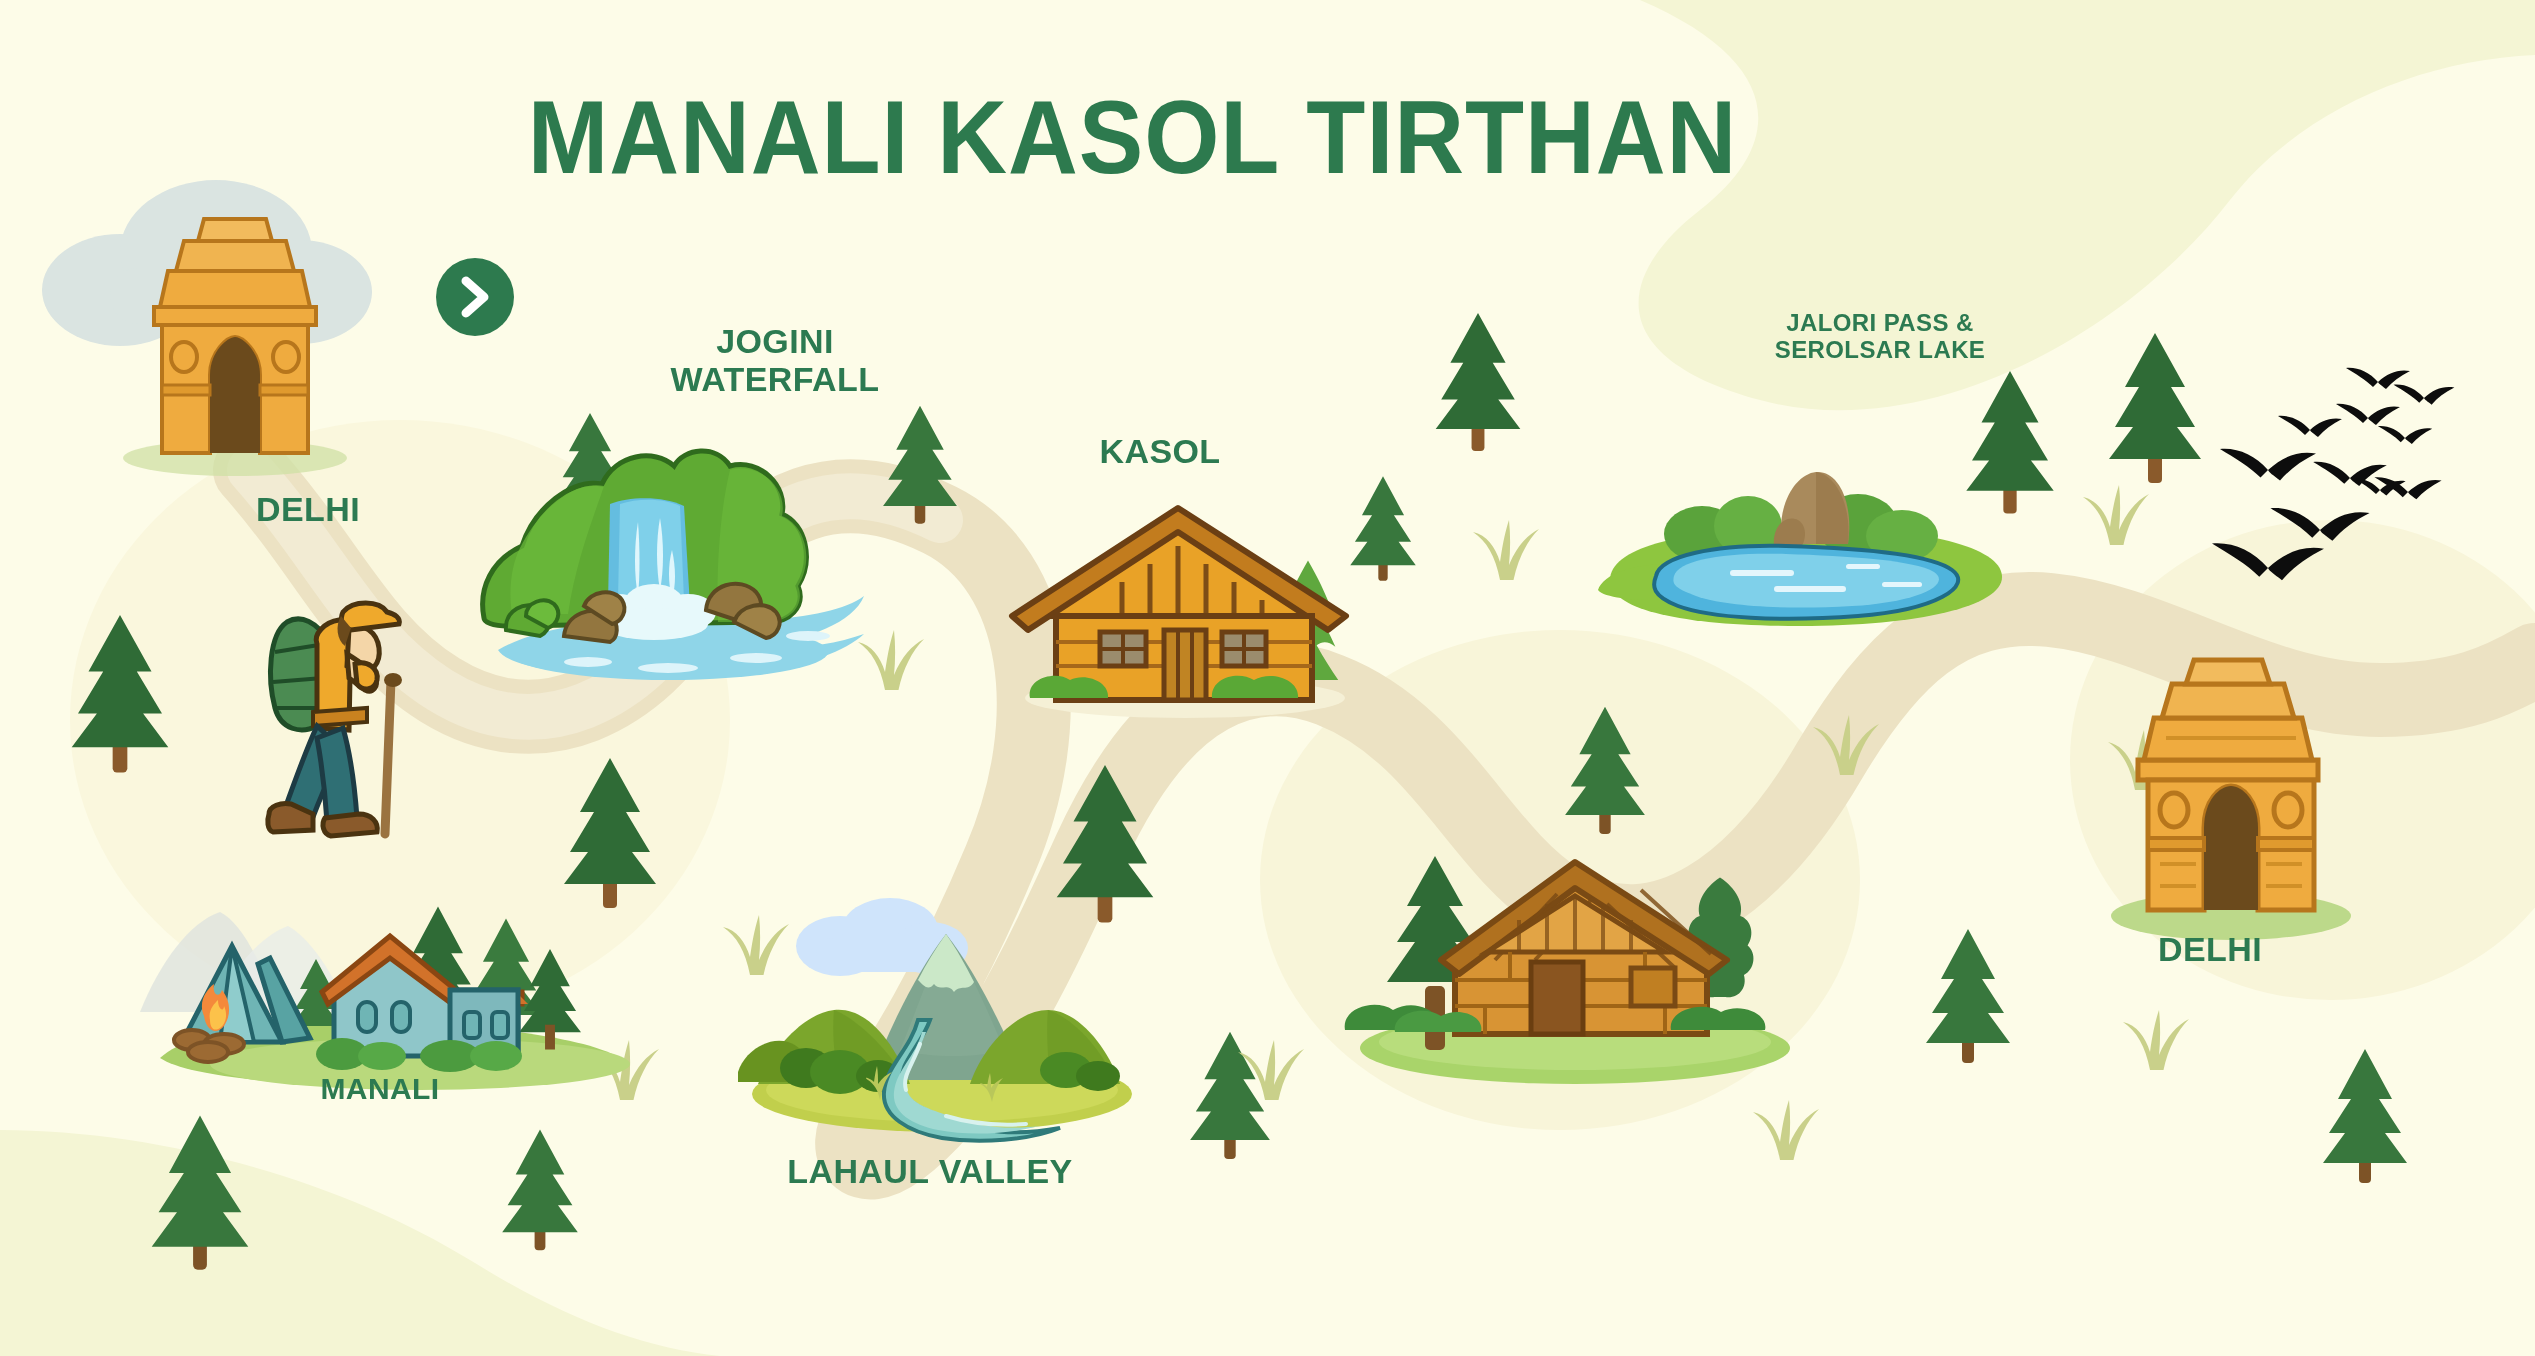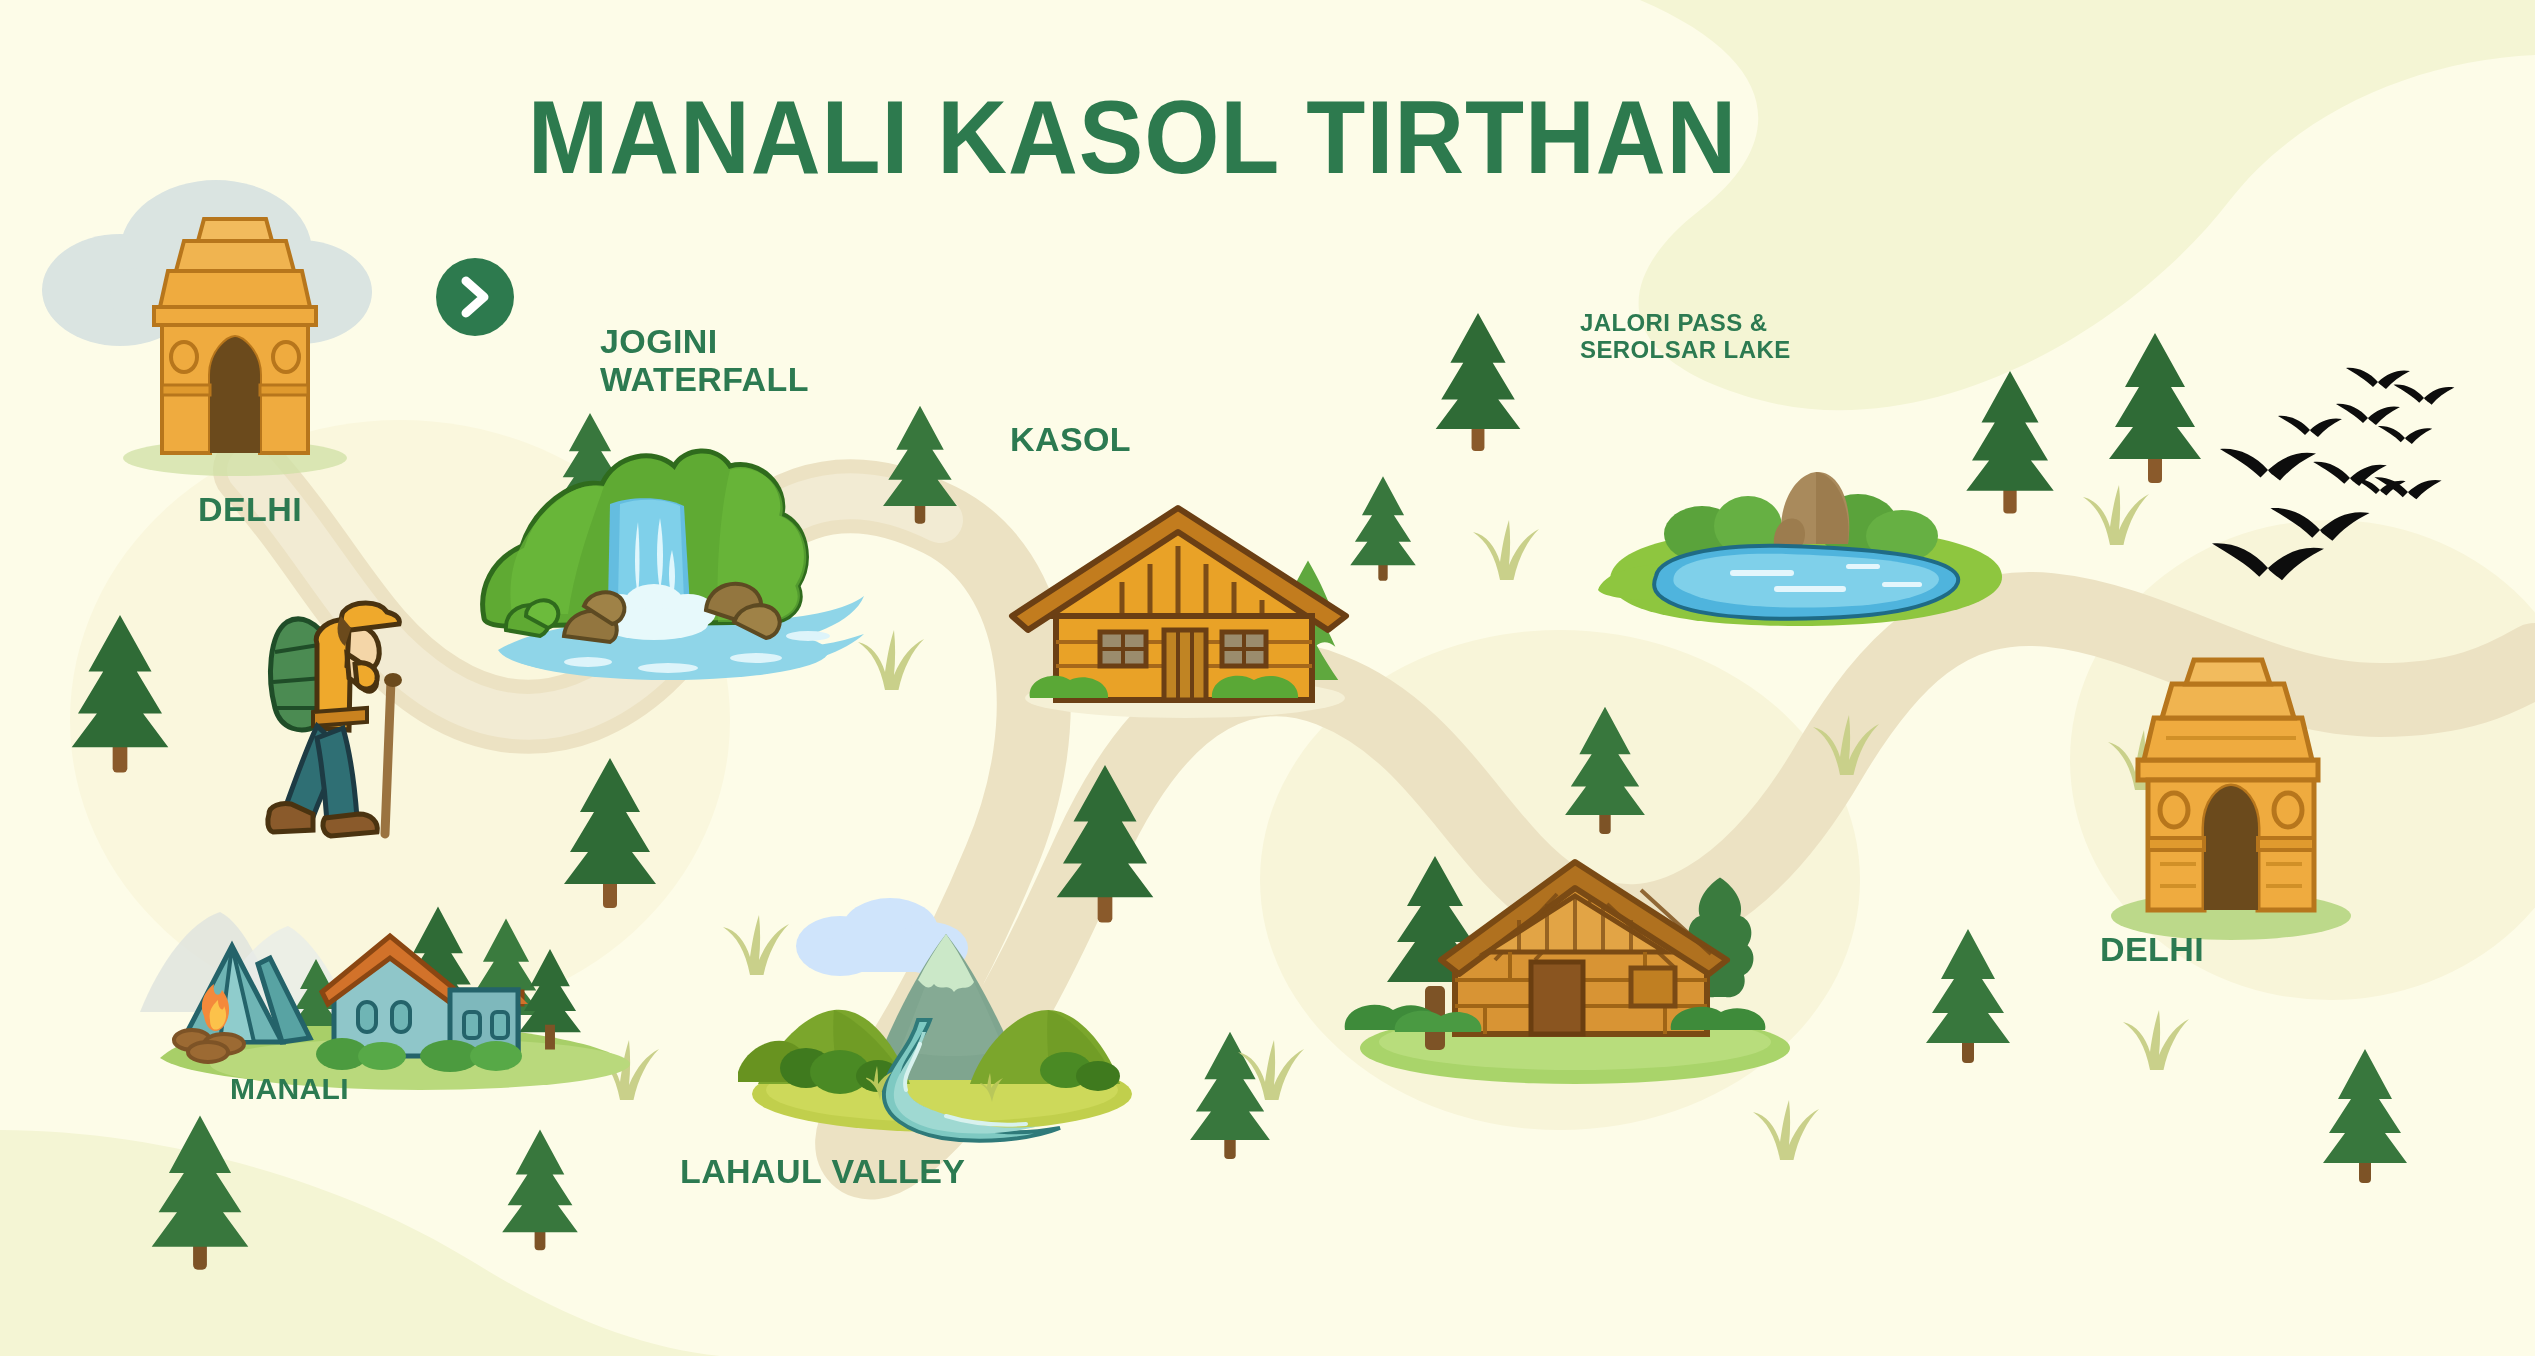--- a/index.html
+++ b/index.html
@@ -10,40 +10,41 @@
     position:relative;
   }
   #stage{position:absolute;left:0;top:0;width:2265px;height:1356px;}
   #bg{position:absolute;left:0;top:0;width:2535px;height:1356px;}
   .layer{position:absolute;left:0;top:0;width:2535px;height:1356px;pointer-events:none;}
   .node{position:absolute;}
   .label{
     position:absolute;
     color:#2c7a51;
     font-weight:bold;
+    text-align:center;
     letter-spacing:.4px;
     line-height:1.12;
     white-space:pre-line;
     text-transform:uppercase;
   }
   #title{
     position:absolute;
     left:0;right:0;top:78px;
     text-align:center;
     color:#2d7a4e;
     font-size:104px;
     font-weight:bold;
     letter-spacing:1px;
     font-family:"Liberation Sans","DejaVu Sans",sans-serif;
     transform:scaleX(.93);
     transform-origin:center top;
   }
   .lbl-delhi1{left:198px;top:490px;width:220px;font-size:34px;}
   .lbl-jogini{left:600px;top:322px;width:350px;font-size:34px;}
-  .lbl-kasol{left:1010px;top:420px;width:300px;font-size:34px;}
+  .lbl-kasol{left:1010px;top:432px;width:300px;font-size:34px;}
   .lbl-jalori{left:1580px;top:310px;width:600px;font-size:24px;}
   .lbl-delhi2{left:2100px;top:930px;width:220px;font-size:34px;}
   .lbl-manali{left:230px;top:1072px;width:300px;font-size:30px;}
   .lbl-lahaul{left:680px;top:1152px;width:500px;font-size:34px;}
   .lbl-tirthan{left:1385px;top:1073px;width:330px;font-size:34px;}
   svg{display:block;overflow:visible;}
 </style>
 </head>
 <body>
 

